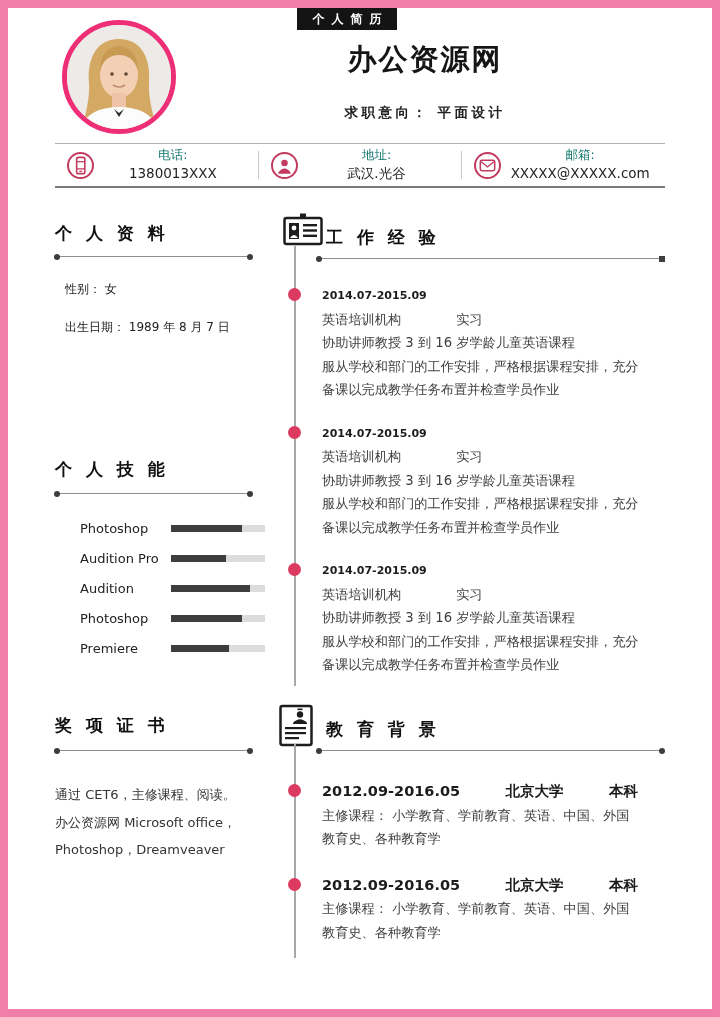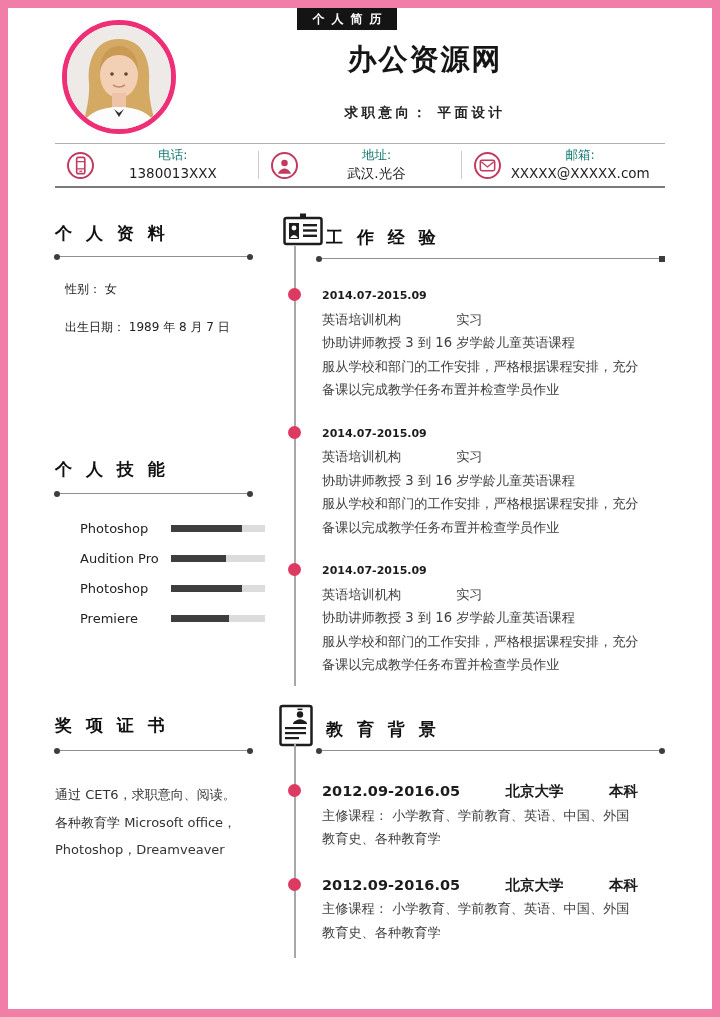--- a/index.html
+++ b/index.html
@@ -149,38 +149,44 @@
             <span class="sfill" style="display: block; width: 75%;"></span>
           </span>
     </div>
     <div class="skill">
       <span class="sname">Audition Pro</span>
       <span class="sbar">
             <span class="sfill" style="display: block; width: 59%;"></span>
           </span>
     </div>
     <div class="skill">
+      <span class="sname">Audition</span>
+      <span class="sbar">
+            <span class="sfill" style="display: block; width: 84%;"></span>
+          </span>
+    </div>
+    <div class="skill">
       <span class="sname">Photoshop</span>
       <span class="sbar">
             <span class="sfill" style="display: block; width: 75%;"></span>
           </span>
     </div>
     <div class="skill">
       <span class="sname">Premiere</span>
       <span class="sbar">
             <span class="sfill" style="display: block; width: 62%;"></span>
           </span>
     </div>
   </div>
 
   <div class="shead" style="left:47px; top:706px;">奖 项 证 书</div>
   <div class="sep" style="left:47px; top:742px; width:197px;"></div>
   <div class="awards">
-    <div>通过 CET6，求职意向、阅读。</div>
-    <div>各种教育学 Microsoft office，</div>
+    <div>通过 CET6，主修课程、阅读。</div>
+    <div>办公资源网 Microsoft office，</div>
     <div>Photoshop，Dreamveaver</div>
   </div>
 
   <div class="icon-box" style="left:275px; top:205px;">
     <svg width="40" height="34" viewBox="0 0 40 34">
           <rect x="17" y="0.5" width="6" height="6" fill="#1d1d1d"></rect>
           <rect x="1.5" y="5" width="37" height="26" rx="2" fill="#fff" stroke="#1d1d1d" stroke-width="2.5"></rect>
           <rect x="6" y="10" width="10" height="16" fill="#1d1d1d"></rect>
           <circle cx="11" cy="15" r="2.4" fill="#fff"></circle>
           <path d="M7 25 q4 -6 8 0 z" fill="#fff"></path>

